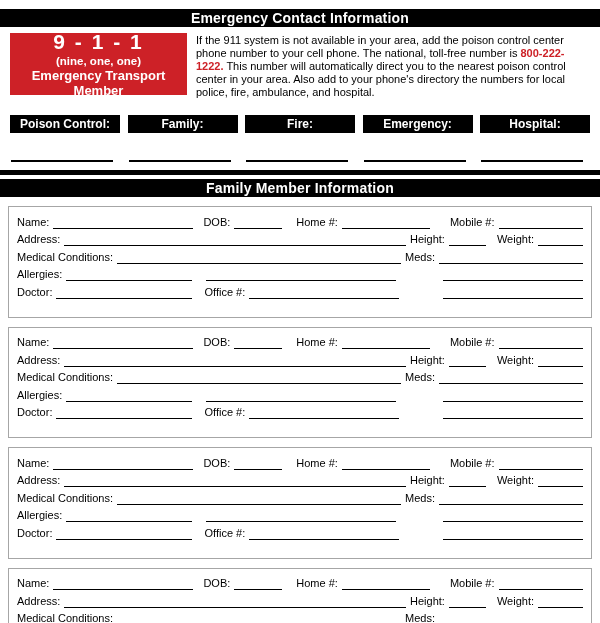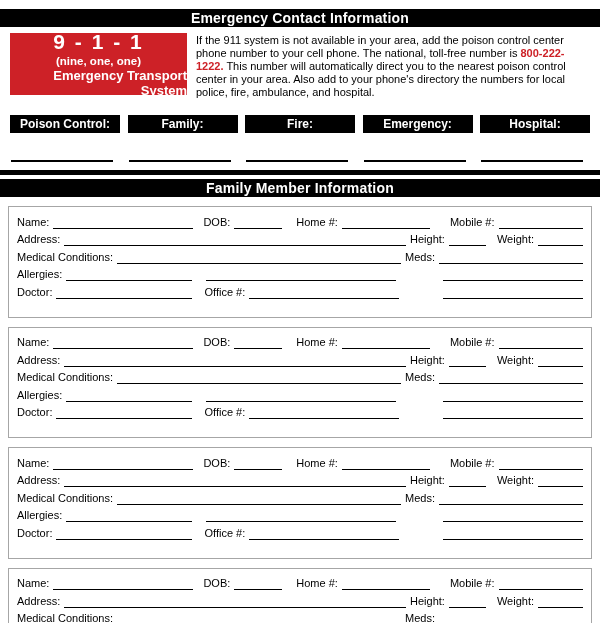--- a/index.html
+++ b/index.html
@@ -3,21 +3,21 @@
 <meta charset="utf-8">
 <style>
   *{margin:0;padding:0;box-sizing:border-box}
   html,body{width:600px;height:623px;overflow:hidden;background:#fff;
     font-family:"Liberation Sans",sans-serif;color:#000}
   .bar{height:18px;background:#000;color:#fff;font-weight:bold;font-size:14px;
     text-align:center;line-height:18px;letter-spacing:.2px}
   .bar.top{margin-top:9px}
   .emer{display:flex;margin:6px 10px 0}
   .redbox{width:177px;height:62px;background:#cd2127;color:#fff;display:flex;
-    flex-direction:column;align-items:center;justify-content:center;text-align:right;
+    flex-direction:column;align-items:center;justify-content:center;text-align:center;
     font-weight:bold;flex:none}
   .r-num{font-size:21px;letter-spacing:2px}
   .r-words{font-size:11.5px;margin-top:1px}
   .r-sys{font-size:13px;margin-top:1px}
   .desc{flex:1;margin-left:9px;font-size:11px;line-height:13.1px;padding-top:1px}
   .red-bold{color:#cd2127;font-weight:bold}
   .contacts{display:flex;justify-content:space-between;margin:16px 10px 0}
   .ccol{width:110px}
   .clabel{height:18px;background:#000;color:#fff;font-weight:bold;font-size:12px;
     text-align:center;line-height:18px}
@@ -41,21 +41,21 @@
 <body>
 
 <div class="bar top">
   <span>Emergency Contact Information</span>
 </div>
 
 <div class="emer">
   <div class="redbox">
     <div class="r-num">9 - 1 - 1</div>
     <div class="r-words">(nine, one, one)</div>
-    <div class="r-sys">Emergency Transport System</div>
+    <div class="r-sys">Emergency Transport Member</div>
   </div>
   <p class="desc"><span>If the 911 system is not available in your area, add the poison control center phone number to your cell phone. The national, toll-free number is </span><span class="red-bold">800-222-1222.</span><span> This number will automatically direct you to the nearest poison control center in your area. Also add to your phone's directory the numbers for local police, fire, ambulance, and hospital.</span></p>
 </div>
 
 <div class="contacts">
   <div class="ccol">
     <div class="clabel">Poison Control:</div>
     <div class="cline"></div>
   </div>
   <div class="ccol">

